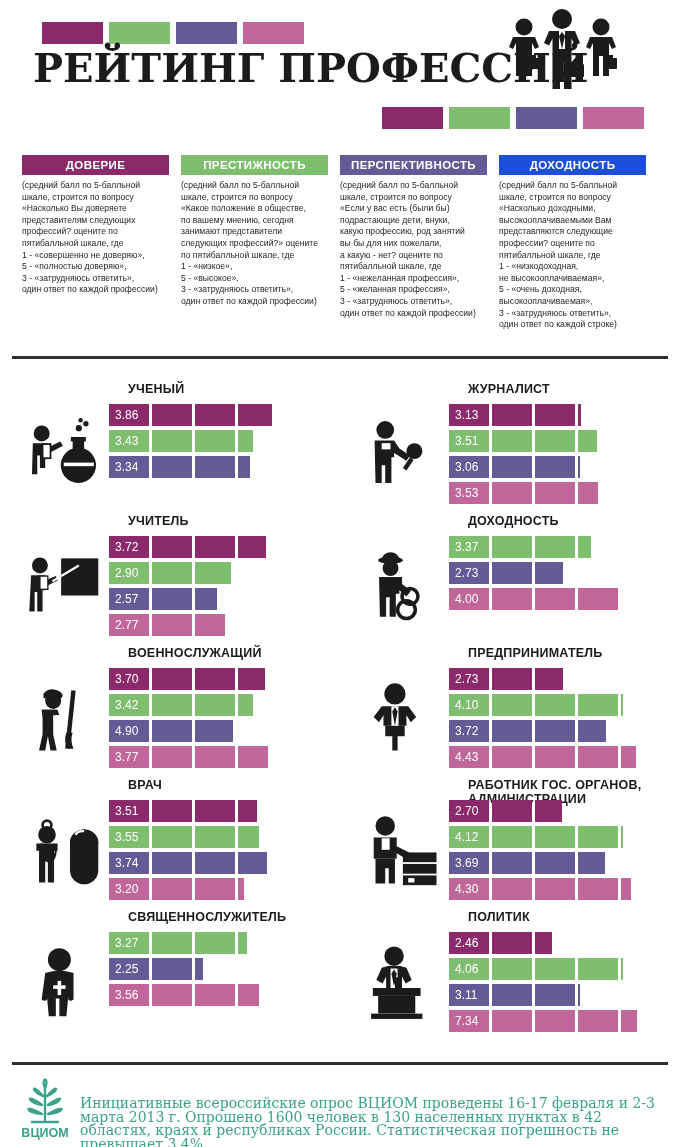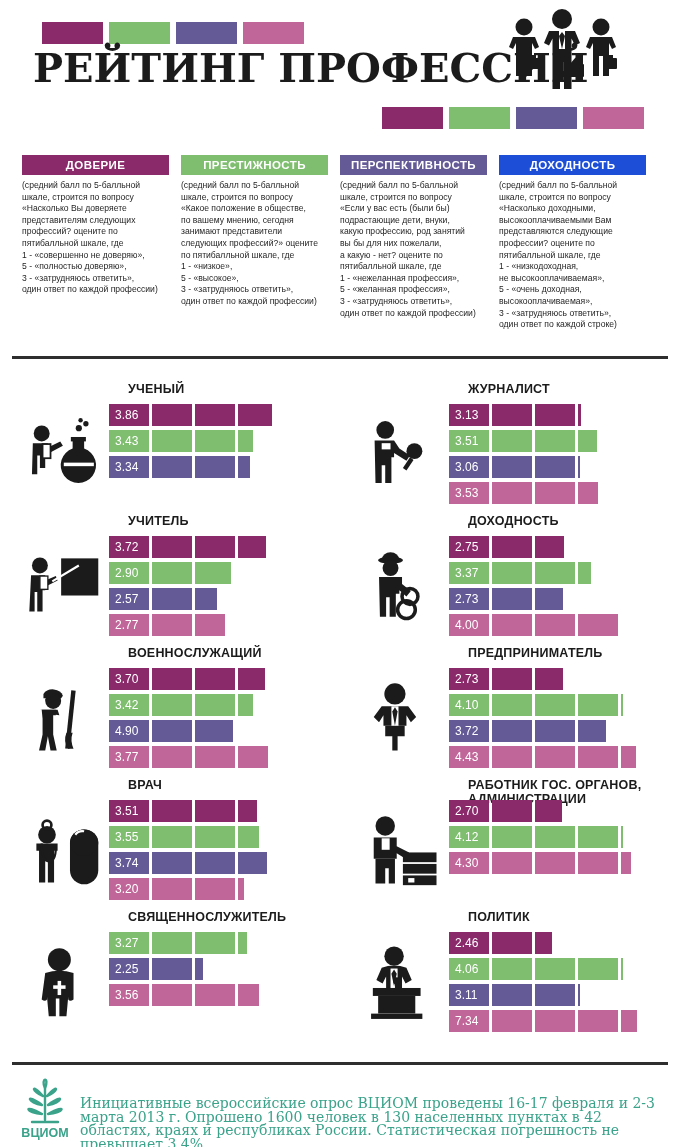--- a/index.html
+++ b/index.html
@@ -379,26 +379,20 @@
               <path d="M20 16 a10 9 0 0 1 20 0 z"></path>
               <circle cx="30" cy="25" r="9"></circle>
               <path d="M17 35 h26 v8 l10 8 -5 6 -8 -7 v4 h-4 v26 h-7 V58 h-4 v22 h-7 z"></path>
               <circle cx="52" cy="57" r="9" fill="none" stroke="#1b1b1b" stroke-width="4"></circle>
               <circle cx="48" cy="72" r="10" fill="none" stroke="#1b1b1b" stroke-width="4"></circle>
             </g>
           </svg>
           <div class="cell-title">ДОХОДНОСТЬ</div>
           <div class="bars">
             <div class="bar-line">
-              <div class="seg" style="background: rgb(139, 42, 107); left: 0px; width: 40px;"></div>
-              <div class="seg" style="background: rgb(139, 42, 107); left: 43px; width: 40px;"></div>
-              <div class="seg" style="background: rgb(139, 42, 107); left: 86px; width: 29.25px;"></div>
-              <div class="bar-value">2.75</div>
-            </div>
-            <div class="bar-line">
               <div class="seg" style="background: rgb(127, 189, 111); left: 0px; width: 40px;"></div>
               <div class="seg" style="background: rgb(127, 189, 111); left: 43px; width: 40px;"></div>
               <div class="seg" style="background: rgb(127, 189, 111); left: 86px; width: 40px;"></div>
               <div class="seg" style="background: rgb(127, 189, 111); left: 129px; width: 12.91px;"></div>
               <div class="bar-value">3.37</div>
             </div>
             <div class="bar-line">
               <div class="seg" style="background: rgb(100, 90, 150); left: 0px; width: 40px;"></div>
               <div class="seg" style="background: rgb(100, 90, 150); left: 43px; width: 40px;"></div>
               <div class="seg" style="background: rgb(100, 90, 150); left: 86px; width: 28.39px;"></div>
@@ -568,20 +562,27 @@
               <div class="seg" style="background: rgb(139, 42, 107); left: 86px; width: 27.1px;"></div>
               <div class="bar-value">2.70</div>
             </div>
             <div class="bar-line">
               <div class="seg" style="background: rgb(127, 189, 111); left: 0px; width: 40px;"></div>
               <div class="seg" style="background: rgb(127, 189, 111); left: 43px; width: 40px;"></div>
               <div class="seg" style="background: rgb(127, 189, 111); left: 86px; width: 40px;"></div>
               <div class="seg" style="background: rgb(127, 189, 111); left: 129px; width: 40px;"></div>
               <div class="seg" style="background: rgb(127, 189, 111); left: 172px; width: 2.16px;"></div>
               <div class="bar-value">4.12</div>
+            </div>
+            <div class="bar-line">
+              <div class="seg" style="background: rgb(100, 90, 150); left: 0px; width: 40px;"></div>
+              <div class="seg" style="background: rgb(100, 90, 150); left: 43px; width: 40px;"></div>
+              <div class="seg" style="background: rgb(100, 90, 150); left: 86px; width: 40px;"></div>
+              <div class="seg" style="background: rgb(100, 90, 150); left: 129px; width: 26.67px;"></div>
+              <div class="bar-value">3.69</div>
             </div>
             <div class="bar-line">
               <div class="seg" style="background: rgb(192, 102, 152); left: 0px; width: 40px;"></div>
               <div class="seg" style="background: rgb(192, 102, 152); left: 43px; width: 40px;"></div>
               <div class="seg" style="background: rgb(192, 102, 152); left: 86px; width: 40px;"></div>
               <div class="seg" style="background: rgb(192, 102, 152); left: 129px; width: 40px;"></div>
               <div class="seg" style="background: rgb(192, 102, 152); left: 172px; width: 9.9px;"></div>
               <div class="bar-value">4.30</div>
             </div>
           </div>

